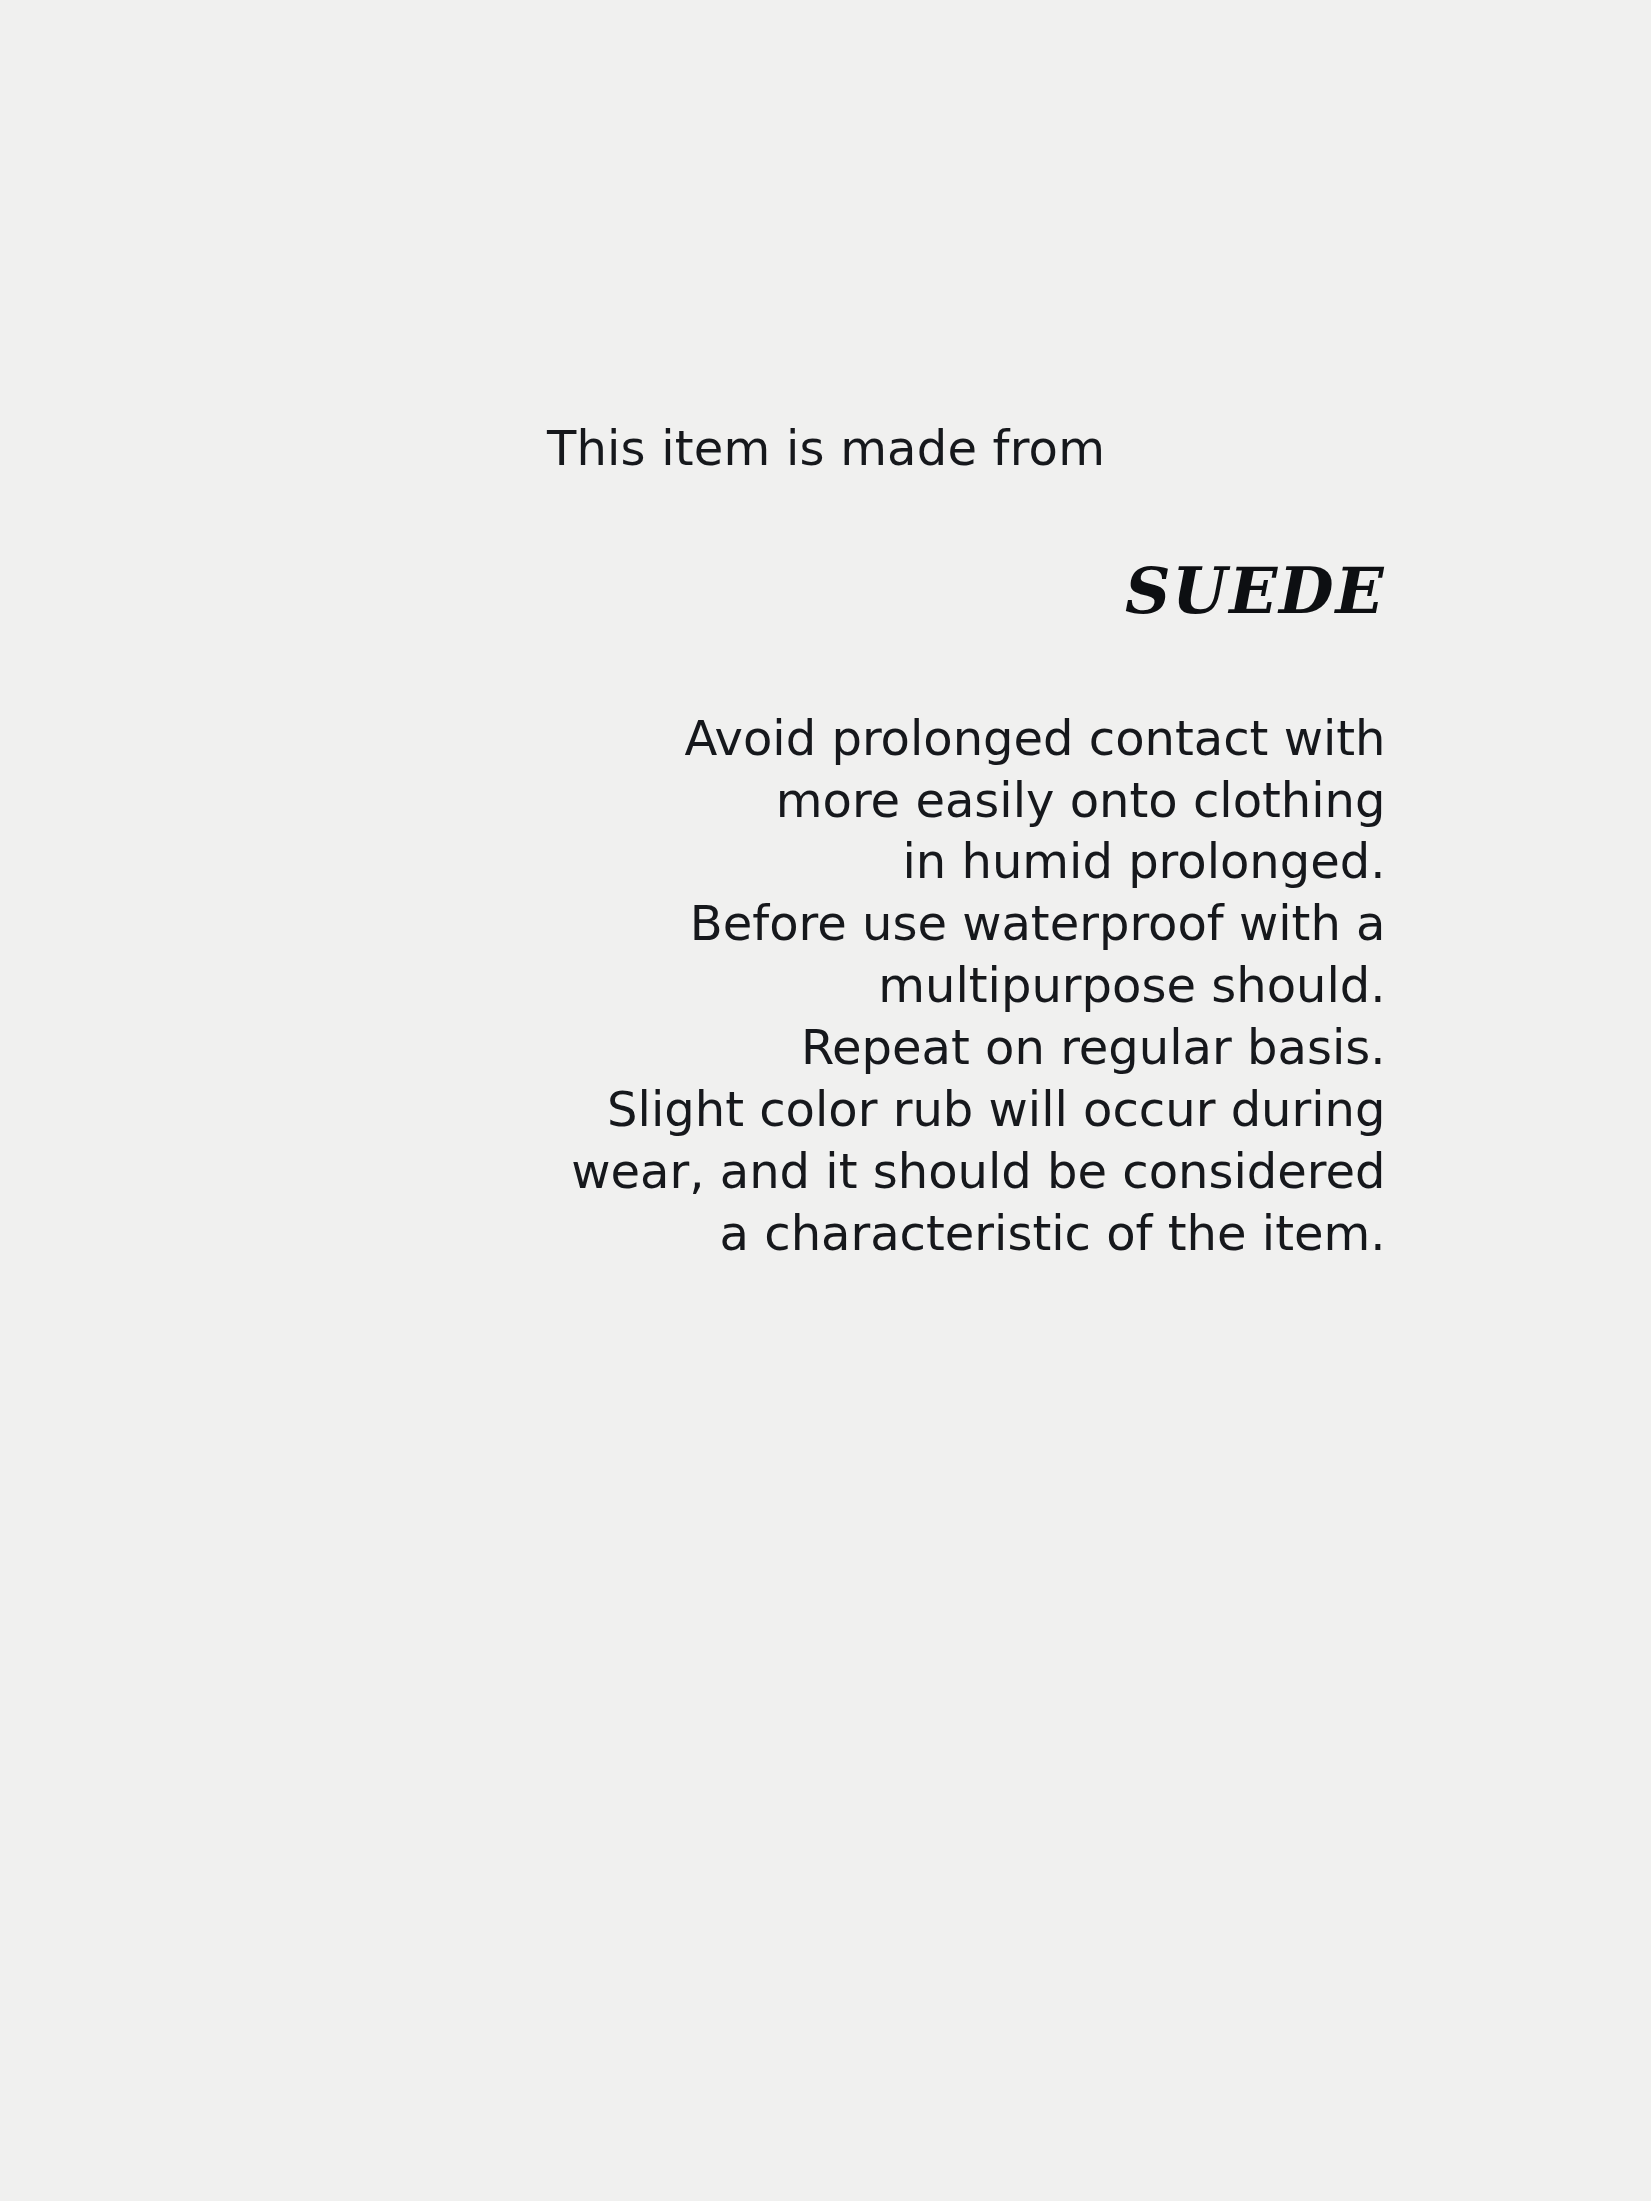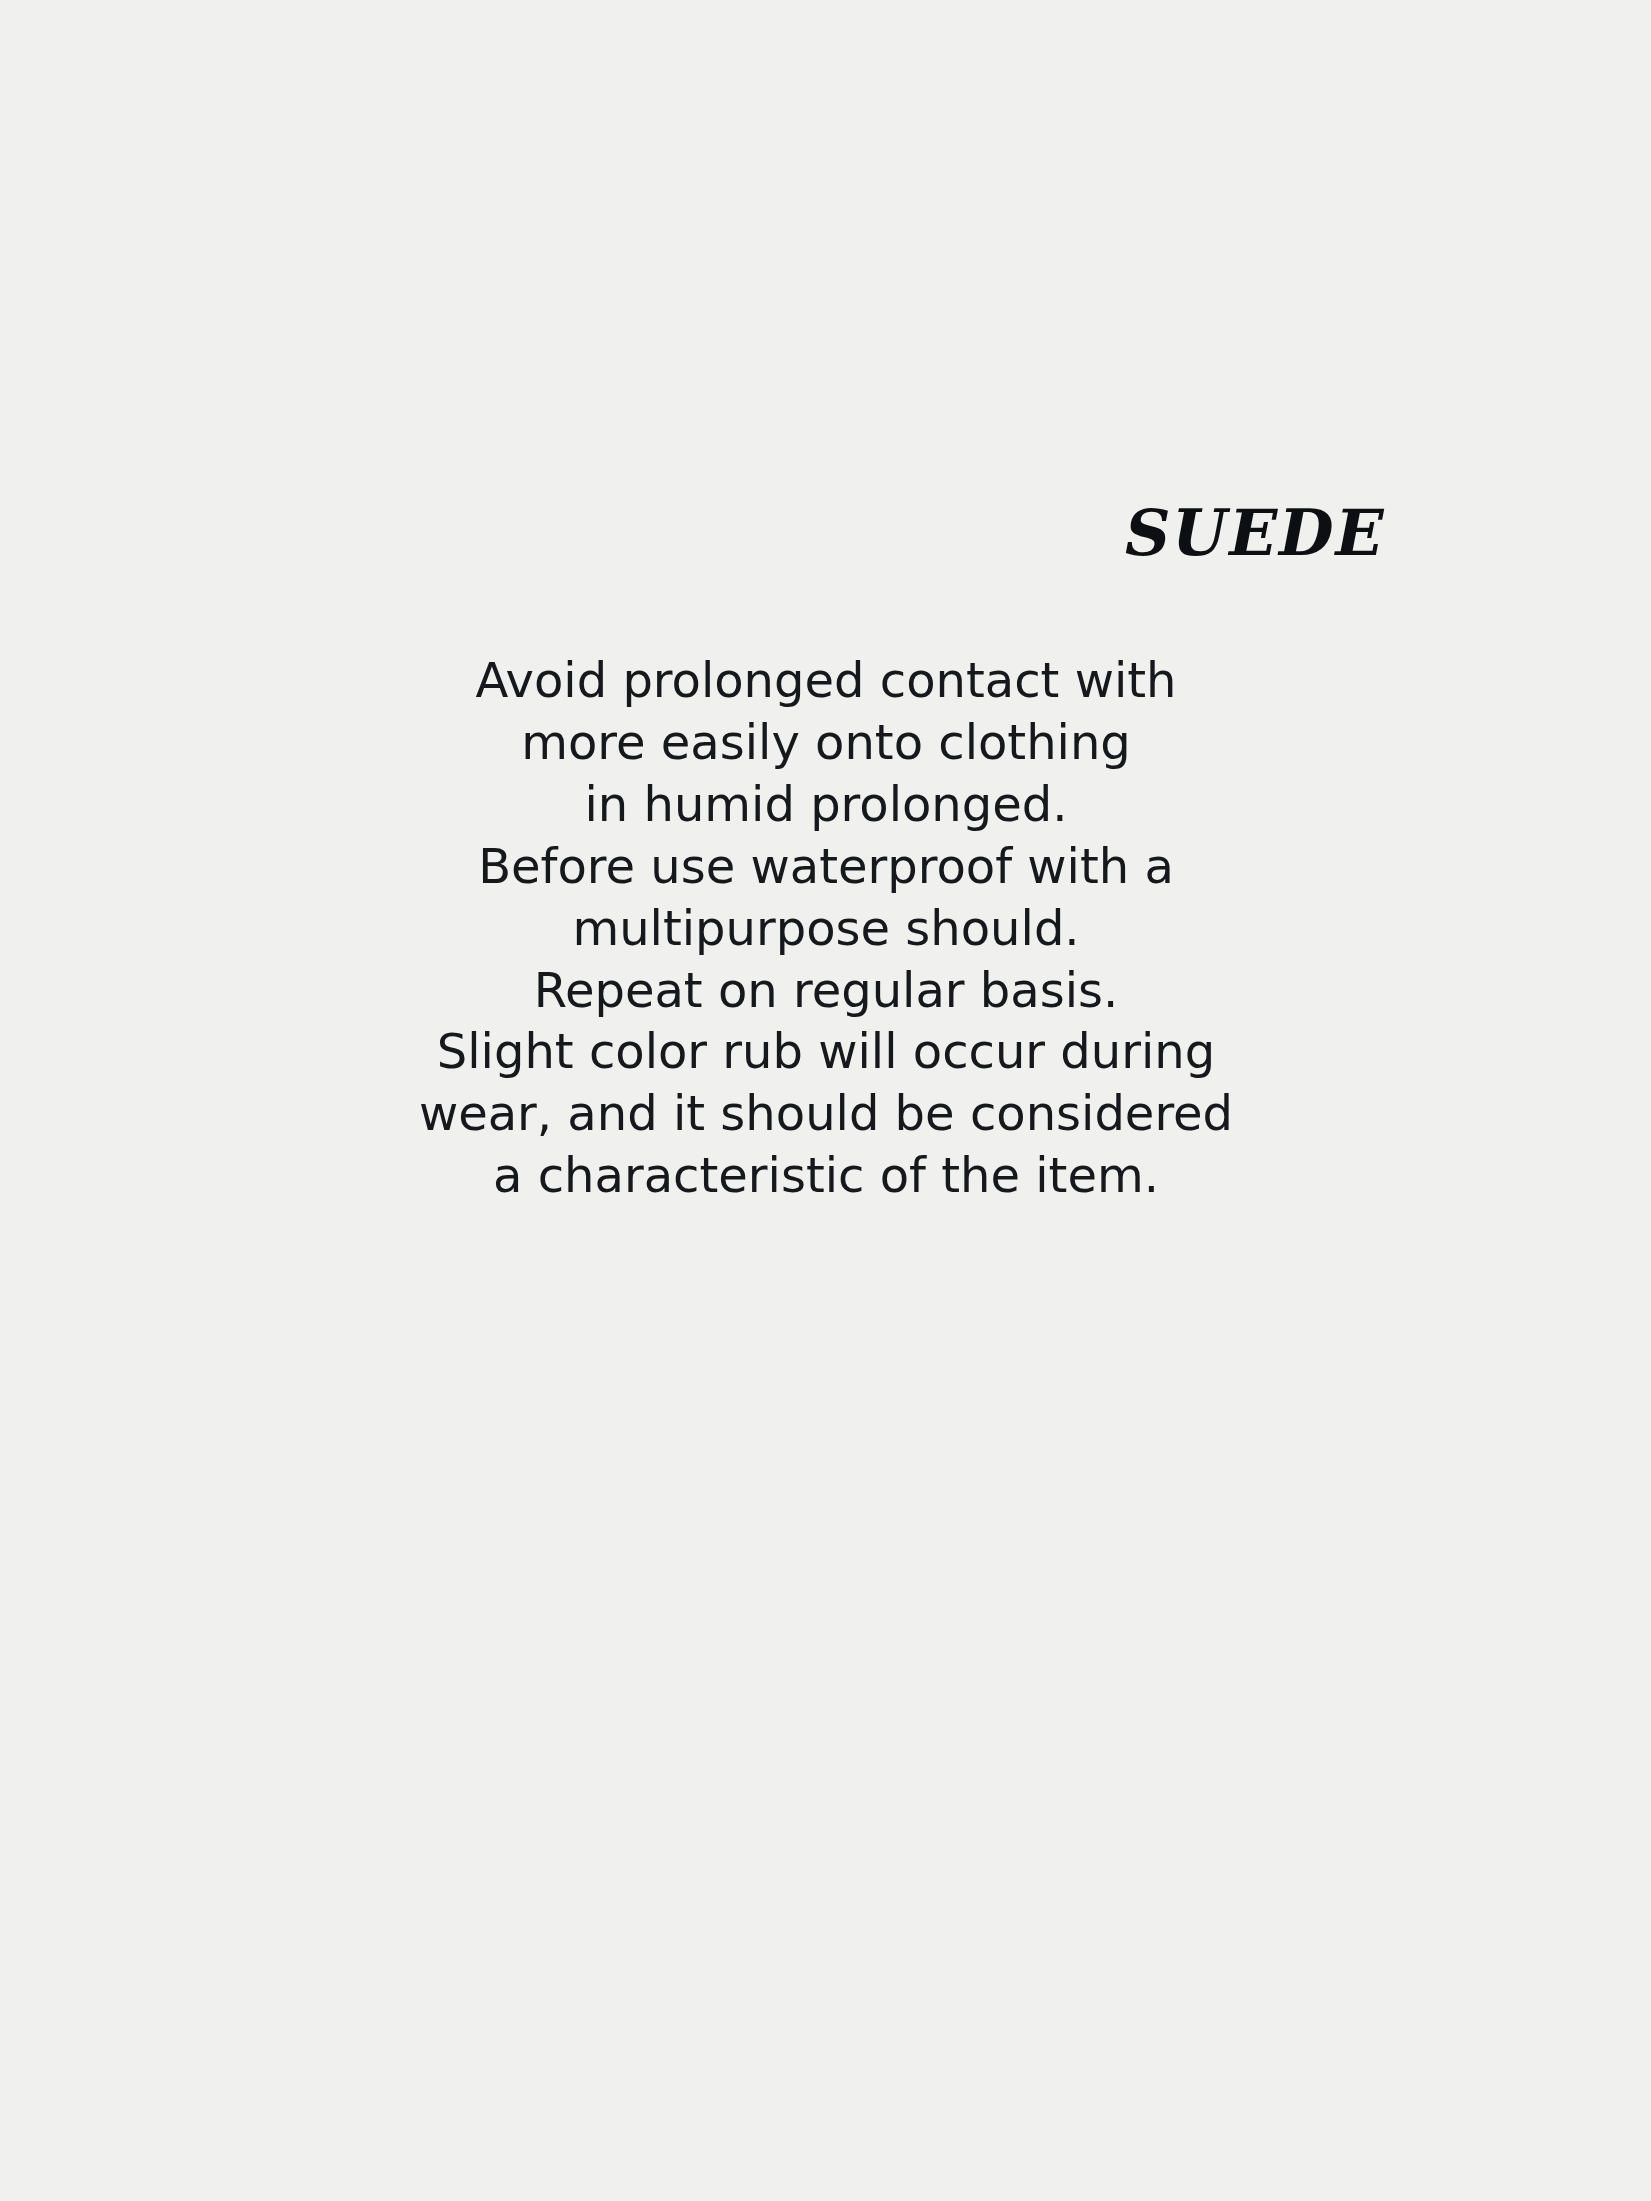--- a/index.html
+++ b/index.html
@@ -54,28 +54,30 @@
     font-size: 48px;
     font-weight: 400;
     line-height: 1.29;
     color: #16181c;
     margin: 0;
     padding-top: 80px;
   }
   .care-text .care-line {
     display: block;
     white-space: nowrap;
+    text-align: right;
   }
 </style>
 </head>
 <body>
 
 <div class="page">
   <div class="care-card">
 
+    <p class="intro-line">This item is made from</p>
 
     <p class="material-name">SUEDE</p>
 
     <div class="care-text">
       <span class="care-line">Avoid prolonged contact with</span>
       <span class="care-line">more easily onto clothing</span>
       <span class="care-line">in humid prolonged.</span>
       <span class="care-line">Before use waterproof with a</span>
       <span class="care-line">multipurpose should.</span>
       <span class="care-line">Repeat on regular basis.</span>

